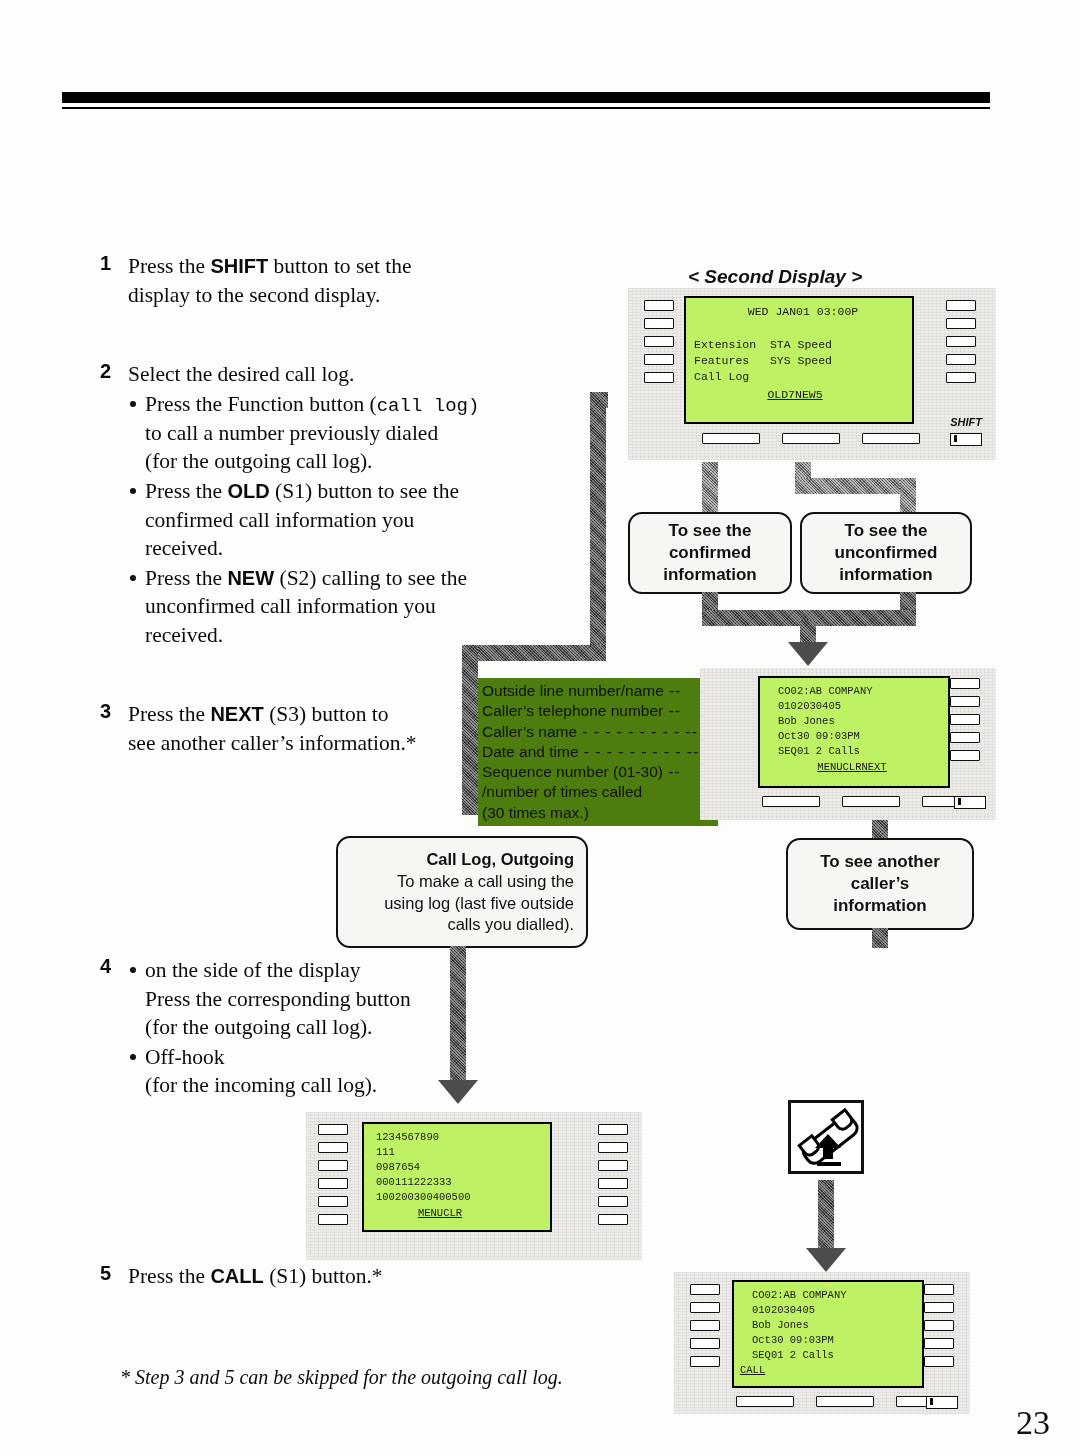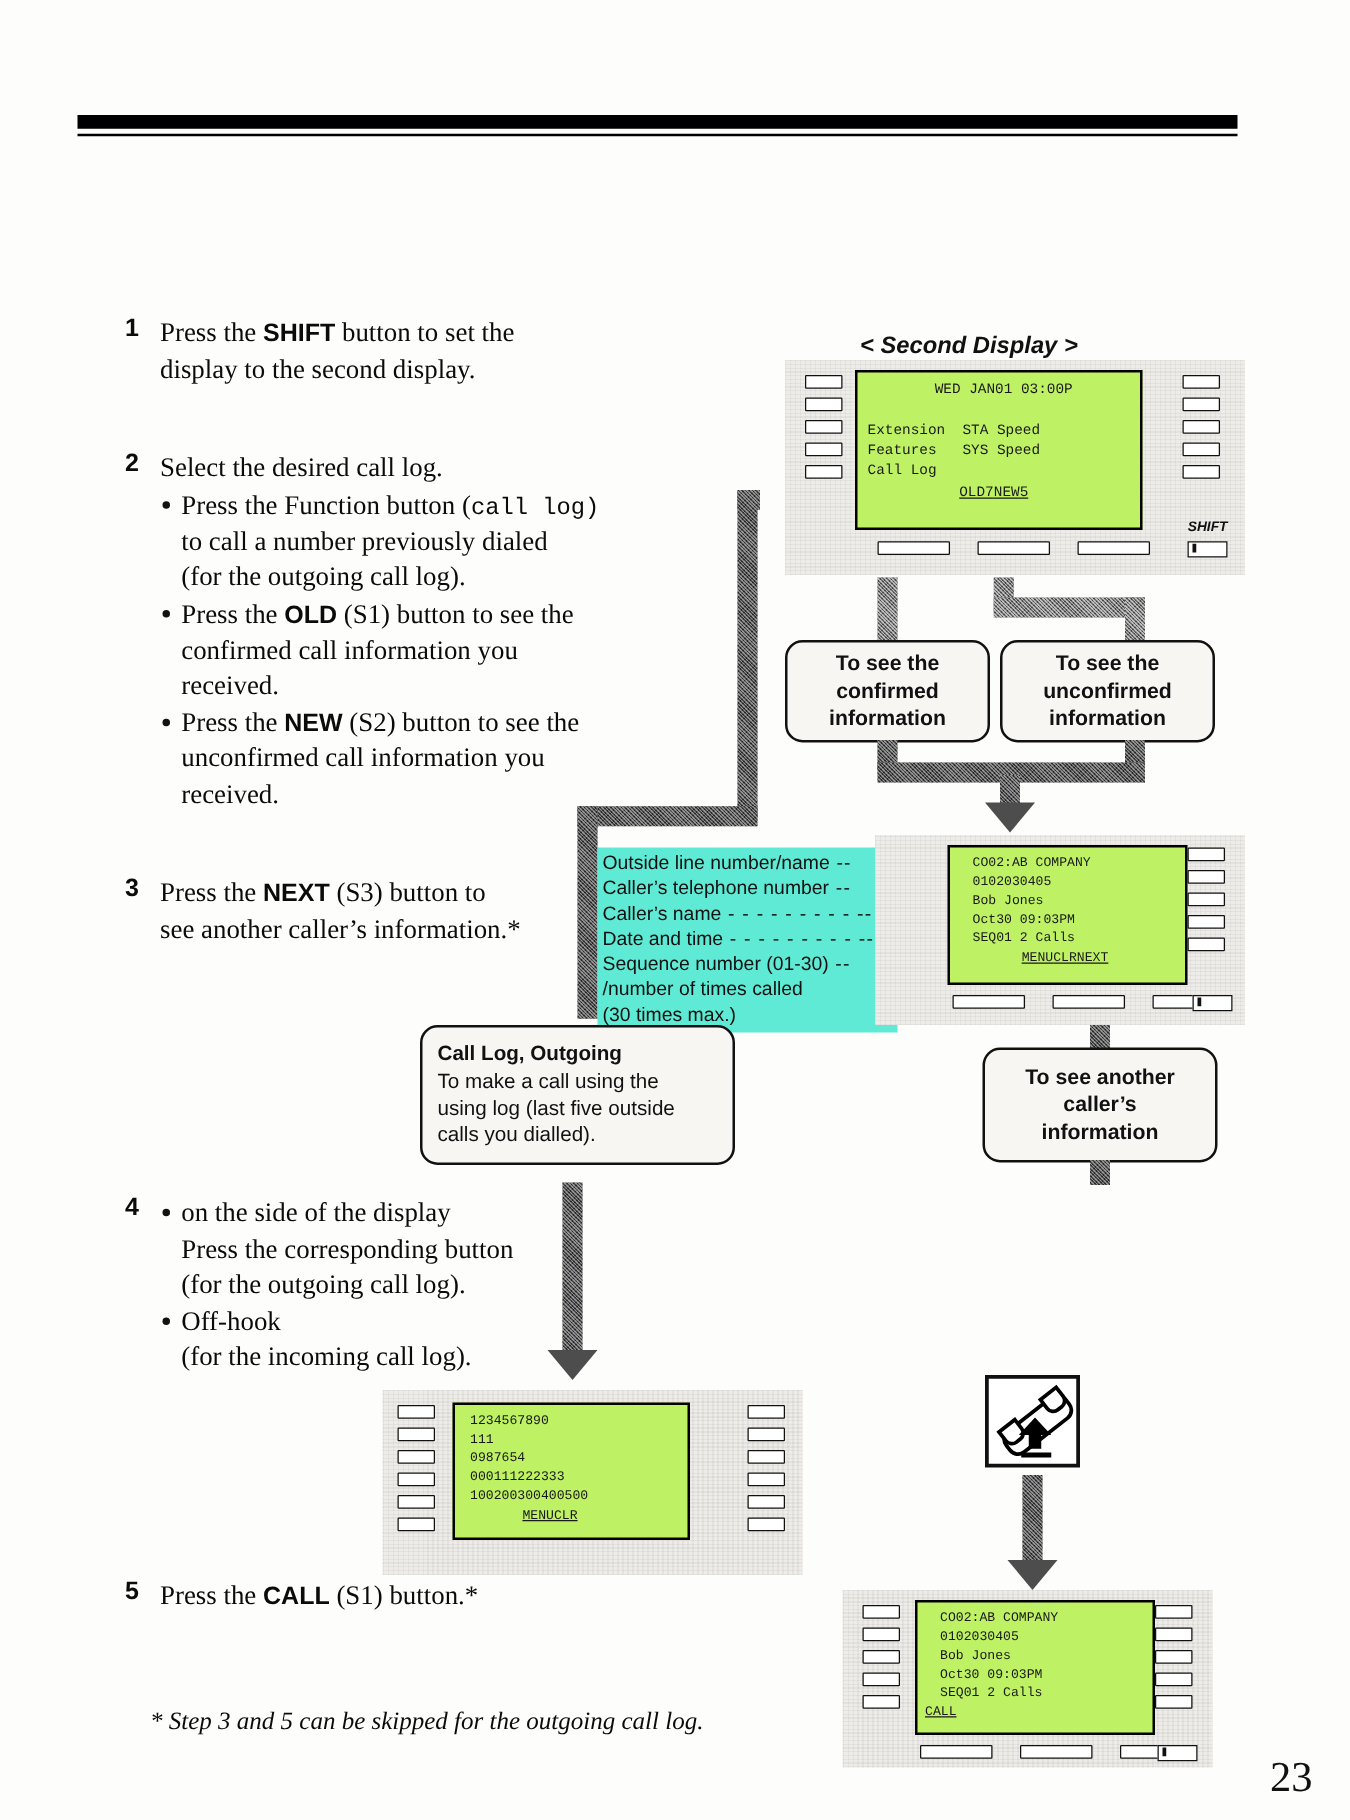--- a/index.html
+++ b/index.html
@@ -124,21 +124,21 @@
 
   
   .callout{
     position:absolute;box-sizing:border-box;
     border:2.2px solid #111;border-radius:14px;background:#f7f6f3;
     font-family:"Liberation Sans",sans-serif;
     font-weight:bold;font-size:17px;line-height:1.28;
     display:flex;flex-direction:column;align-items:center;justify-content:center;
     text-align:center;color:#111;
   }
-  .callout.left-align{align-items:flex-start;text-align:left;padding:9px 12px;font-weight:normal;}
+  .callout.left-align{align-items:flex-end;text-align:left;padding:9px 12px;font-weight:normal;margin-top:16px;}
   .callout.left-align .ttl{font-weight:bold;margin-bottom:1px;}
 
   
   .flow{position:absolute;
     background:
       repeating-linear-gradient(45deg,rgba(255,255,255,.55) 0 1px,transparent 1px 2px),
       repeating-linear-gradient(-45deg,rgba(0,0,0,.35) 0 1px,transparent 1px 3px),
       #6f6f6f;
   }
   .flow.dark{background:
@@ -149,21 +149,21 @@
     position:absolute;width:0;height:0;
     border-left:20px solid transparent;border-right:20px solid transparent;
     border-top:24px solid #4d4d4d;
   }
 
   
   .annot{
     position:absolute;
     font-family:"Liberation Sans",sans-serif;
     font-size:15.5px;line-height:1.31;color:#111;
-    background:#5eead4;padding:3px 4px;
+    background:#4d7c0f;padding:3px 4px;
   }
   .annot .row{white-space:nowrap;}
   .dots{letter-spacing:1px;}
 
   
   .handsetbox{
     position:absolute;border:3px solid #111;background:#fff;
     box-sizing:border-box;
   }
 
@@ -200,21 +200,21 @@
           <div><span>Press the Function button (</span><span class="mono">call log</span><span class="mono">)</span></div>
           <div>to call a number previously dialed</div>
           <div>(for the outgoing call log).</div>
         </li>
         <li>
           <div><span>Press the </span><span class="b">OLD</span><span> (S1) button to see the</span></div>
           <div>confirmed call information you</div>
           <div>received.</div>
         </li>
         <li>
-          <div><span>Press the </span><span class="b">NEW</span><span> (S2) button to see the</span></div>
+          <div><span>Press the </span><span class="b">NEW</span><span> (S2) calling to see the</span></div>
           <div>unconfirmed call information you</div>
           <div>received.</div>
         </li>
       </ul>
     </div>
   </div>
 
   <div class="step" id="step3">
     <div class="num">3</div>
     <div class="body">

